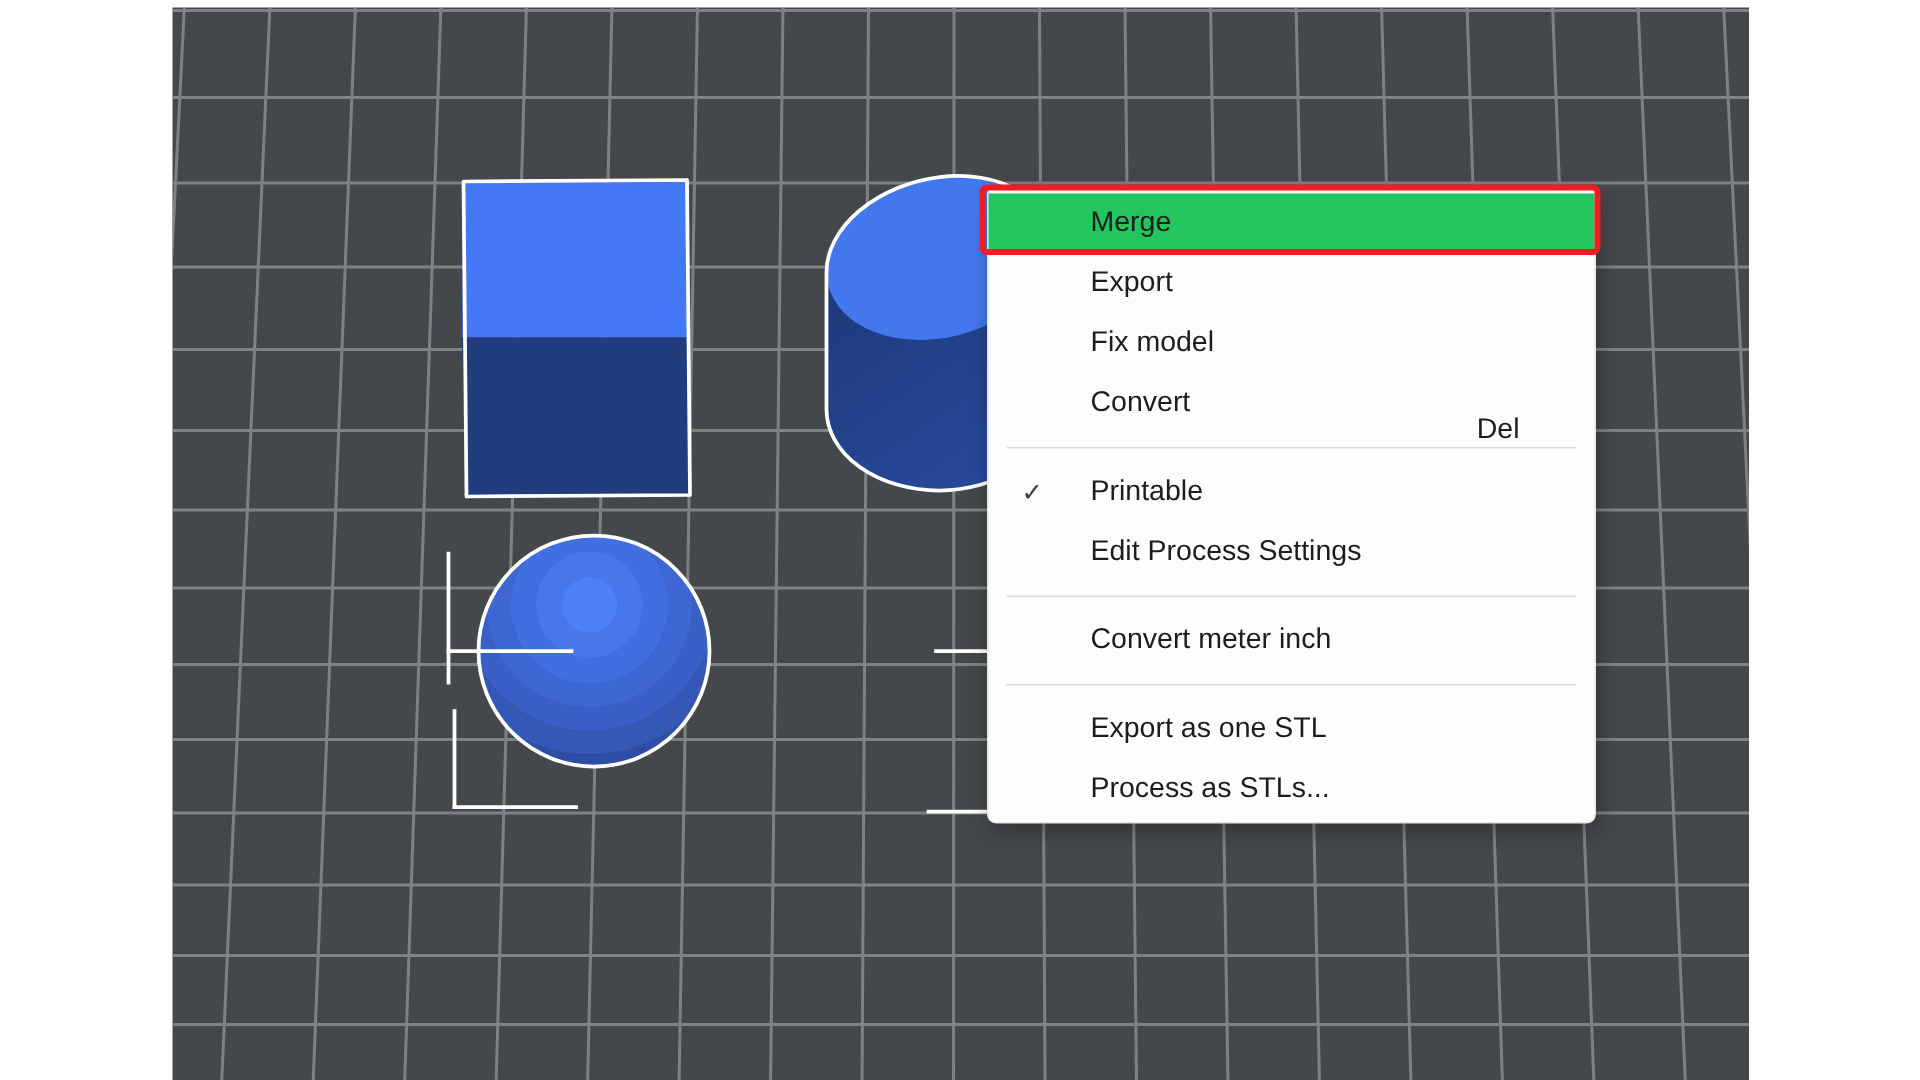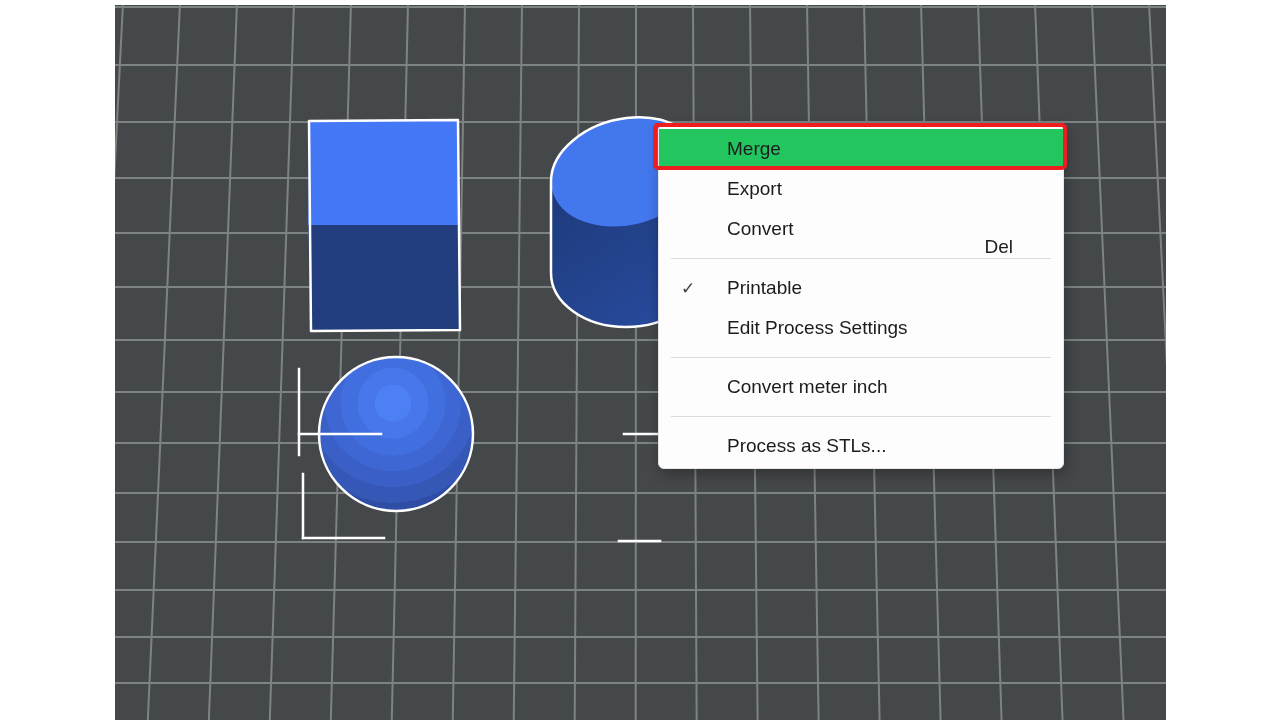--- a/index.html
+++ b/index.html
@@ -142,20 +142,24 @@
     <span class="mi-icon"></span>
     <span>Merge</span>
     <span class="highlight-ring"></span>
   </div>
   <div class="menu-item">
     <span class="mi-icon"></span>
     <span>Export</span>
   </div>
   <div class="menu-item">
     <span class="mi-icon"></span>
+    <span>Fix model</span>
+  </div>
+  <div class="menu-item">
+    <span class="mi-icon"></span>
     <span>Convert</span>
     <span class="mi-shortcut">Del</span>
   </div>
 
   <div class="menu-sep"></div>
 
   <div class="menu-item">
     <span class="mi-icon">✓</span>
     <span>Printable</span>
   </div>
@@ -168,15 +172,19 @@
 
   <div class="menu-item">
     <span class="mi-icon"></span>
     <span>Convert meter inch</span>
   </div>
 
   <div class="menu-sep"></div>
 
   <div class="menu-item">
     <span class="mi-icon"></span>
+    <span>Export as one STL</span>
+  </div>
+  <div class="menu-item">
+    <span class="mi-icon"></span>
     <span>Process as STLs...</span>
   </div>
 </div>
 
 </body></html>

